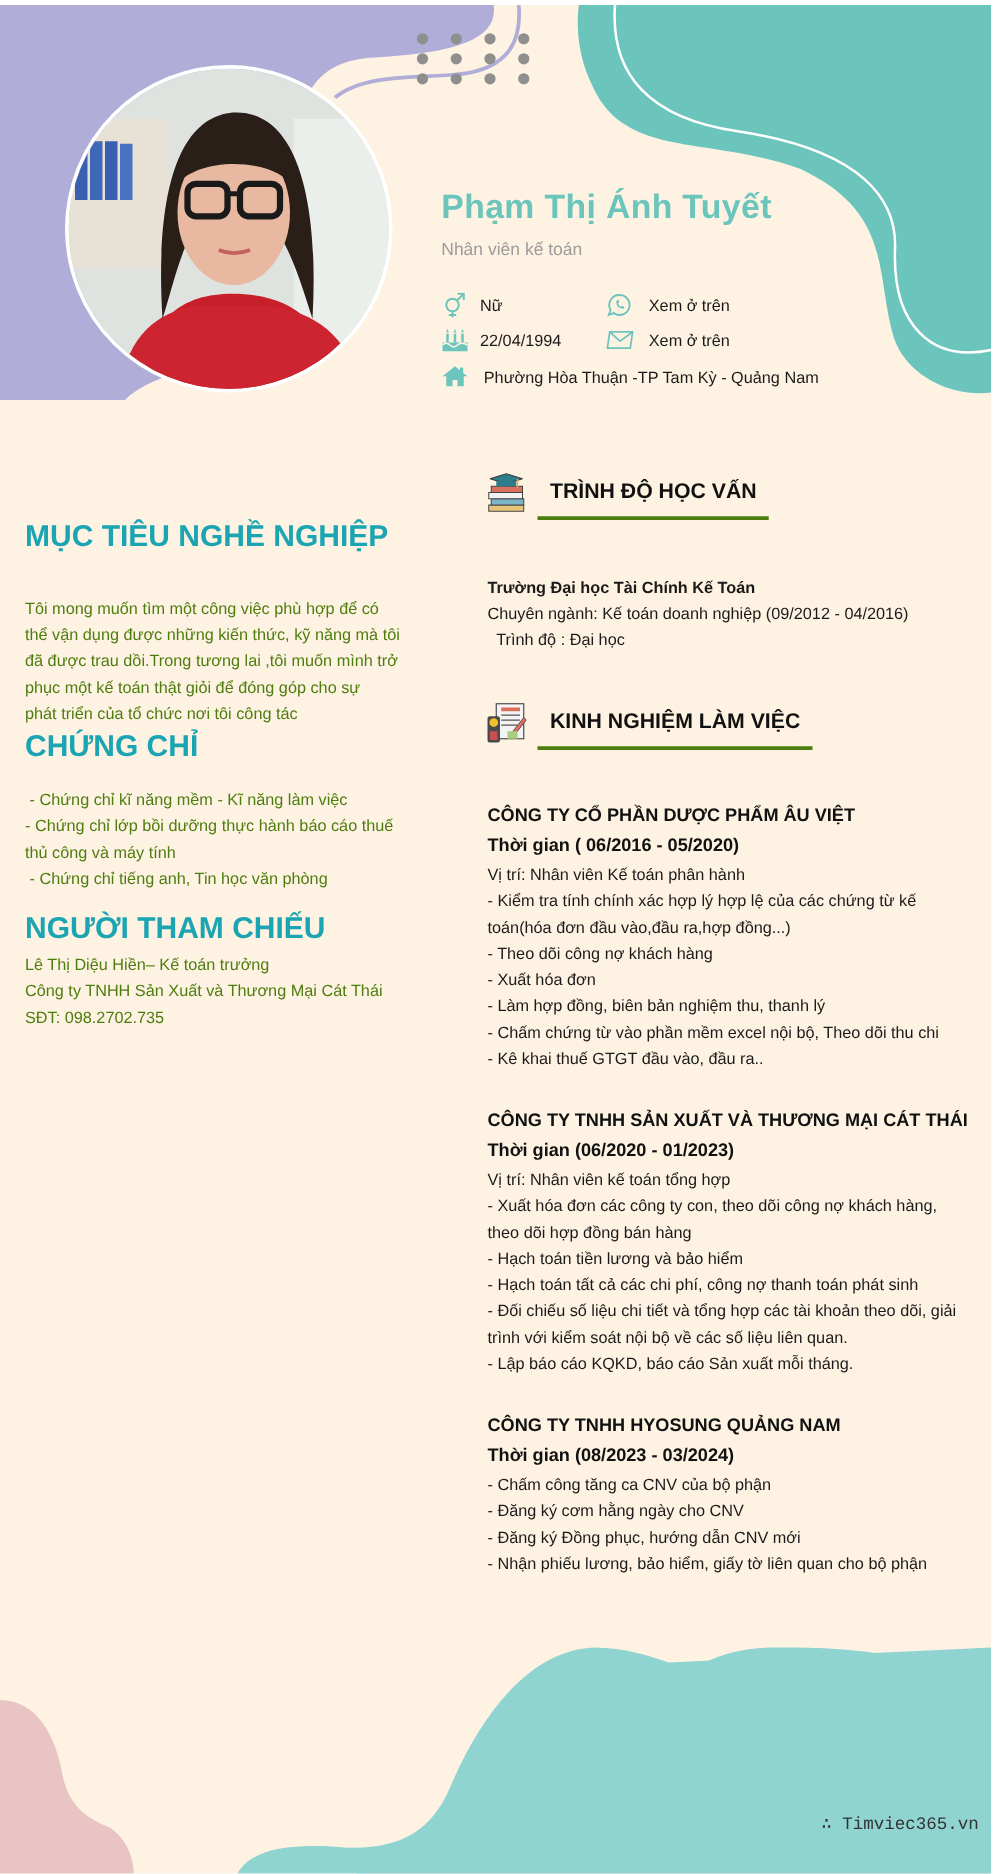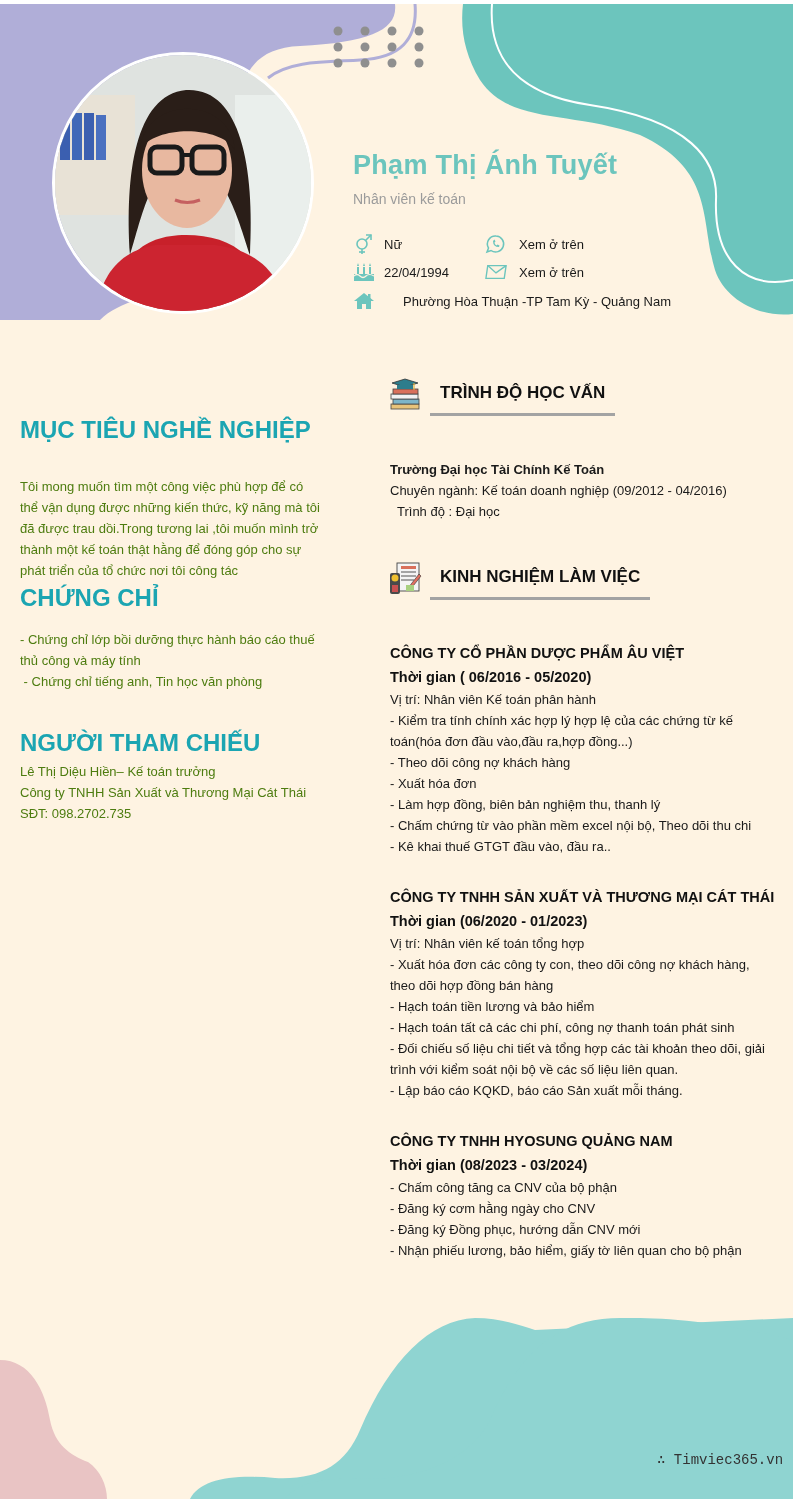--- a/index.html
+++ b/index.html
@@ -9,21 +9,21 @@
   .avatar { position: absolute; left: 52px; top: 48px; width: 262px; height: 262px; border-radius: 50%; border: 3px solid #ffffff; overflow: hidden; box-sizing: border-box; }
   .name { position: absolute; left: 353px; top: 146px; font-size: 27px; font-weight: bold; color: #6cc5bd; letter-spacing: 0.3px; }
   .jobtitle { position: absolute; left: 353px; top: 187px; font-size: 14px; color: #9b9b9b; }
   .info-row { position: absolute; display: flex; align-items: center; font-size: 13px; color: #1a1a1a; }
   .info-row .ico { width: 22px; height: 20px; margin-right: 9px; display: inline-flex; align-items: center; justify-content: center; }
   .sec-left { position: absolute; left: 20px; font-size: 24px; font-weight: bold; color: #1ba5b2; }
   .para { position: absolute; left: 20px; width: 310px; font-size: 13px; line-height: 21px; color: #4d7c0f; }
   .para div { white-space: nowrap; }
   .sec-right { position: absolute; left: 388px; display: flex; align-items: flex-start; }
   .sec-right .sicon { width: 34px; height: 34px; margin-right: 8px; }
-  .sec-right .stitle { font-size: 17px; font-weight: bold; color: #111111; padding: 6px 10px 10px 10px; border-bottom: 3px solid #a3a3a3; margin-left: 0; }
+  .sec-right .stitle { font-size: 17px; font-weight: bold; color: #111111; padding: 6px 10px 10px 10px; border-bottom: 3px solid #4d7c0f; margin-left: 0; }
   .rblock { position: absolute; left: 390px; width: 390px; font-size: 13px; line-height: 21px; color: #1a1a1a; }
   .rblock .company { font-size: 14.5px; font-weight: bold; color: #111; line-height: 24px; white-space: nowrap; }
   .rblock .period { font-size: 14.5px; font-weight: bold; color: #111; line-height: 24px; }
   .rblock .line { white-space: nowrap; }
   .school { font-weight: bold; font-size: 13px; }
   .footer-brand { position: absolute; left: 657px; top: 1451px; font-family: "Liberation Mono", monospace; font-size: 14px; color: #333; white-space: nowrap; }
 </style>
 </head>
 <body>
 
@@ -111,21 +111,21 @@
     </span>
     <span>22/04/1994</span>
   </div>
   <div class="info-row" style="left:353px; top:287px;">
     <span class="ico">
       <svg width="22" height="18" viewBox="0 0 22 18">
           <path d="M11,1 L21,9 L18,9 L18,17 L13,17 L13,12 L9,12 L9,17 L4,17 L4,9 L1,9 Z" fill="#6cc5bd"></path>
           <rect x="15" y="2" width="2.5" height="5" fill="#6cc5bd"></rect>
         </svg>
     </span>
-    <span style="margin-left:19px">Phường Hòa Thuận -TP Tam Kỳ - Quảng Nam</span>
+    <span style="margin-left:3px">Phường Hòa Thuận -TP Tam Kỳ - Quảng Nam</span>
   </div>
   <div class="info-row" style="left:485px; top:230px;">
     <span class="ico">
       <svg width="22" height="20" viewBox="0 0 22 20">
           <path d="M11,2 A8,8 0 1 1 6,16.5 L2,18 L3.5,14 A8,8 0 0 1 11,2 Z" fill="none" stroke="#6cc5bd" stroke-width="1.5"></path>
           <path d="M8,7 Q8,13 14,13 L14.5,11.5 L12.5,10.5 L11.5,11.5 Q9.5,10.5 9.5,8.5 L10.5,7.5 L9.5,5.5 Z" fill="#6cc5bd"></path>
         </svg>
     </span>
     <span style="margin-left:3px">Xem ở trên</span>
   </div>
@@ -137,26 +137,27 @@
         </svg>
     </span>
     <span style="margin-left:3px">Xem ở trên</span>
   </div>
 
   <div class="sec-left" style="top:412px;">MỤC TIÊU NGHỀ NGHIỆP</div>
   <div class="para" style="top:472px;">
     <div>Tôi mong muốn tìm một công việc phù hợp để có</div>
     <div>thể vận dụng được những kiến thức, kỹ năng mà tôi</div>
     <div>đã được trau dồi.Trong tương lai ,tôi muốn mình trở</div>
-    <div>thành một kế toán thật hằng để đóng góp cho sự</div>
+    <div>phục một kế toán thật giỏi để đóng góp cho sự</div>
     <div>phát triển của tổ chức nơi tôi công tác</div>
   </div>
 
   <div class="sec-left" style="top:580px;">CHỨNG CHỈ</div>
   <div class="para" style="top:625px;">
+    <div style="white-space:pre"> - Chứng chỉ kĩ năng mềm - Kĩ năng làm việc</div>
     <div>- Chứng chỉ lớp bồi dưỡng thực hành báo cáo thuế</div>
     <div>thủ công và máy tính</div>
     <div style="white-space:pre"> - Chứng chỉ tiếng anh, Tin học văn phòng</div>
   </div>
 
   <div class="sec-left" style="top:725px;">NGƯỜI THAM CHIẾU</div>
   <div class="para" style="top:757px;">
     <div>Lê Thị Diệu Hiền– Kế toán trưởng</div>
     <div>Công ty TNHH Sản Xuất và Thương Mại Cát Thái</div>
     <div>SĐT: 098.2702.735</div>

